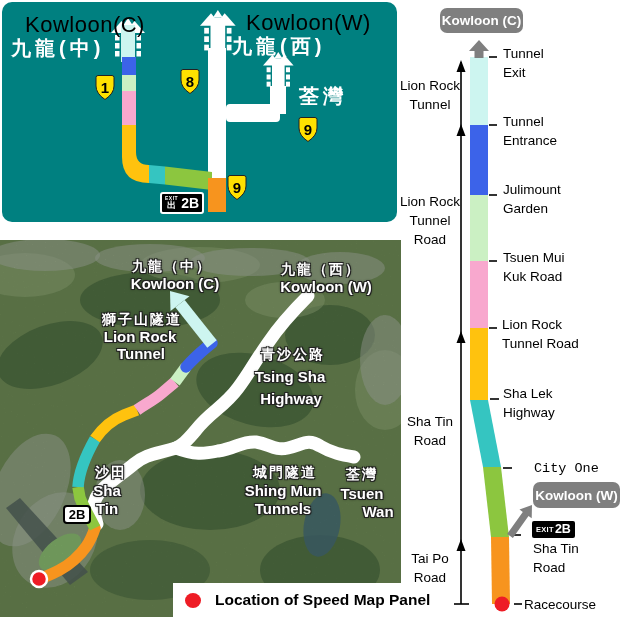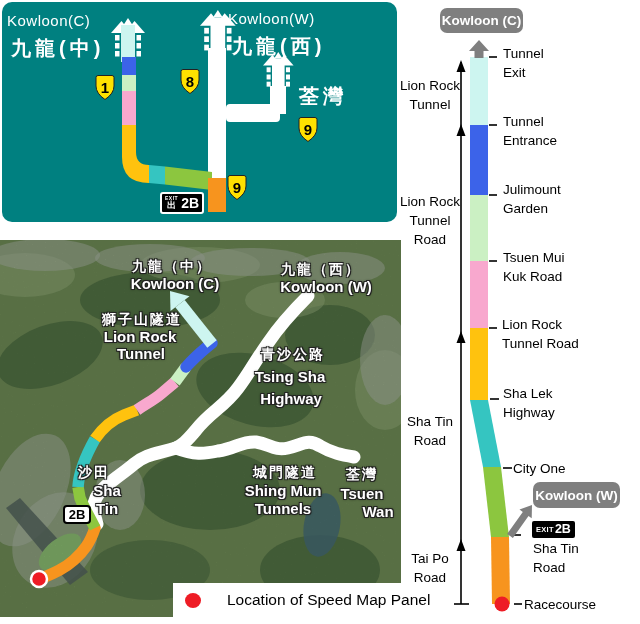--- a/index.html
+++ b/index.html
@@ -1,39 +1,39 @@
 <!DOCTYPE html>
 <html><head>
 <meta charset="utf-8">
 <style>
   html,body{margin:0;padding:0;}
   body{width:640px;height:624px;position:relative;background:#fff;
        font-family:"Liberation Sans",sans-serif;overflow:hidden;}
   .abs{position:absolute;}
   
   #top-panel{left:2px;top:2px;width:395px;height:220px;background:#008080;border-radius:10px;}
-  .tp-en{color:#ffffff;font-size:15px;letter-spacing:.5px;white-space:nowrap;}
+  .tp-en{color:#000000;font-size:22px;letter-spacing:.5px;white-space:nowrap;margin-left:18px;}
   .tp-zh{color:#fff;font-size:20px;font-weight:bold;letter-spacing:4px;white-space:nowrap;}
   .exit-badge{display:inline-flex;align-items:center;gap:3px;background:#000;border:2px solid #fff;
       border-radius:3px;padding:0 3px;height:18px;}
   .exit-badge .stack{display:flex;flex-direction:column;align-items:center;line-height:1;}
   .exit-badge .stack .xs{color:#fff;font-size:5px;font-weight:bold;letter-spacing:.5px;}
   .exit-badge .stack .zh{color:#fff;font-size:9px;font-weight:bold;line-height:1;}
   .exit-badge .code{color:#fff;font-size:14px;font-weight:bold;line-height:1;}
   
   #map-panel{left:0;top:240px;width:401px;height:377px;background:#66804f;}
   .map-label{color:#fff;font-weight:bold;white-space:nowrap;transform:translateX(-50%);
       text-shadow:-1px -1px 0 #222,1px -1px 0 #222,-1px 1px 0 #222,1px 1px 0 #222,0 0 3px #000;}
   .mz{font-size:14px;letter-spacing:2px;}
   .me{font-size:15px;}
   #map-exit-2b{background:#fff;border:2px solid #000;border-radius:4px;width:24px;height:15px;
       font-size:13px;font-weight:bold;color:#000;display:flex;align-items:center;justify-content:center;}
   #legend{left:173px;top:343px;width:228px;height:34px;background:#fff;display:flex;align-items:center;}
   #legend .dot{width:16px;height:15px;border-radius:50%;background:#EE1C25;margin-left:12px;flex:none;}
-  #legend .txt{margin-left:26px;font-size:15.5px;font-weight:normal;color:#000;white-space:nowrap;}
+  #legend .txt{margin-left:14px;font-size:15.5px;font-weight:bold;color:#000;white-space:nowrap;}
   
   #strip-panel{left:400px;top:0;width:240px;height:624px;}
   .strip-label{font-size:13.5px;line-height:19px;color:#000;white-space:nowrap;}
   .strip-label .ln{display:block;}
   .left-label{width:66px;text-align:center;}
   .gray-badge{background:#7F7F7F;color:#fff;font-weight:bold;font-size:13.5px;border-radius:7px;
       display:flex;align-items:center;justify-content:center;white-space:nowrap;}
   .strip-exit{display:inline-flex;align-items:center;background:#000;border-radius:2px;
       padding:2px 4px;gap:1px;}
   .strip-exit .xs{color:#fff;font-size:7.5px;font-weight:bold;letter-spacing:.3px;}
@@ -188,21 +188,21 @@
   <div class="abs map-label me" style="left:326px;top:38px;">Kowloon (W)</div>
   <div class="abs map-label mz" style="left:293px;top:106px;">青沙公路</div>
   <div class="abs map-label me" style="left:290px;top:128px;">Tsing Sha</div>
   <div class="abs map-label me" style="left:291px;top:150px;">Highway</div>
   <div class="abs map-label mz" style="left:285px;top:224px;">城門隧道</div>
   <div class="abs map-label me" style="left:283px;top:242px;">Shing Mun</div>
   <div class="abs map-label me" style="left:283px;top:260px;">Tunnels</div>
   <div class="abs map-label mz" style="left:362px;top:226px;">荃灣</div>
   <div class="abs map-label me" style="left:362px;top:245px;">Tsuen</div>
   <div class="abs map-label me" style="left:378px;top:263px;">Wan</div>
-  <div class="abs map-label mz" style="left:94px;top:224px;">沙田</div>
+  <div class="abs map-label mz" style="left:111px;top:224px;">沙田</div>
   <div class="abs map-label me" style="left:107px;top:242px;">Sha</div>
   <div class="abs map-label me" style="left:107px;top:260px;">Tin</div>
   <div id="map-exit-2b" class="abs" style="left:63px;top:265px;">2B</div>
   <div id="legend" class="abs">
     <span class="dot"></span>
     <span class="txt">Location of Speed Map Panel</span>
   </div>
 </div>
 
 <div id="strip-panel" class="abs">
@@ -286,19 +286,19 @@
     <span class="ln">Kuk Road</span>
   </div>
   <div class="abs strip-label" style="left:102px;top:315px;">
     <span class="ln">Lion Rock</span>
     <span class="ln">Tunnel Road</span>
   </div>
   <div class="abs strip-label" style="left:103px;top:384px;">
     <span class="ln">Sha Lek</span>
     <span class="ln">Highway</span>
   </div>
-  <div class="abs strip-label" style="left:113px;top:459px;">City One</div>
+  <div class="abs strip-label" style="left:134px;top:459px;font-family:Liberation Mono, monospace;">City One</div>
   <div class="abs strip-label" style="left:133px;top:539px;">
     <span class="ln">Sha Tin</span>
     <span class="ln">Road</span>
   </div>
   <div class="abs strip-label" style="left:124px;top:595px;">Racecourse</div>
 </div>
 
 </body></html>

